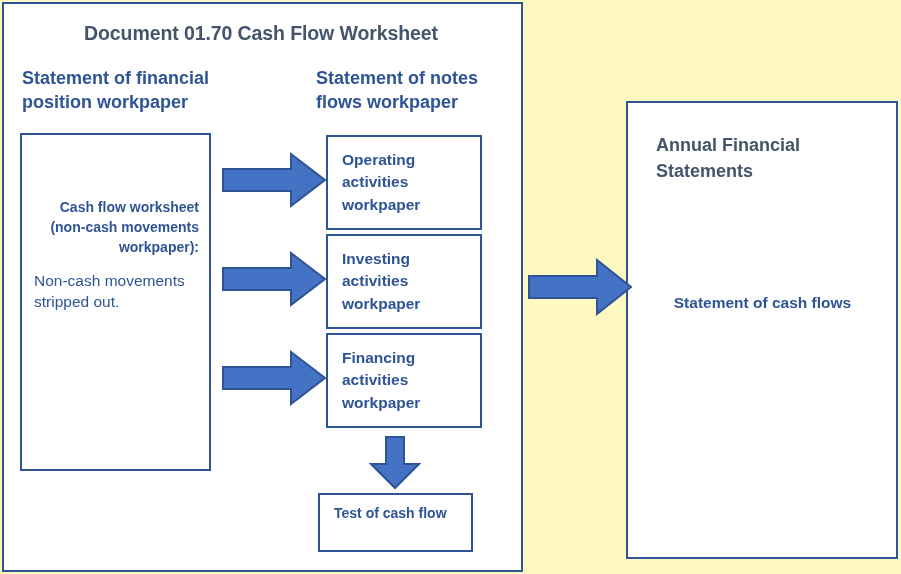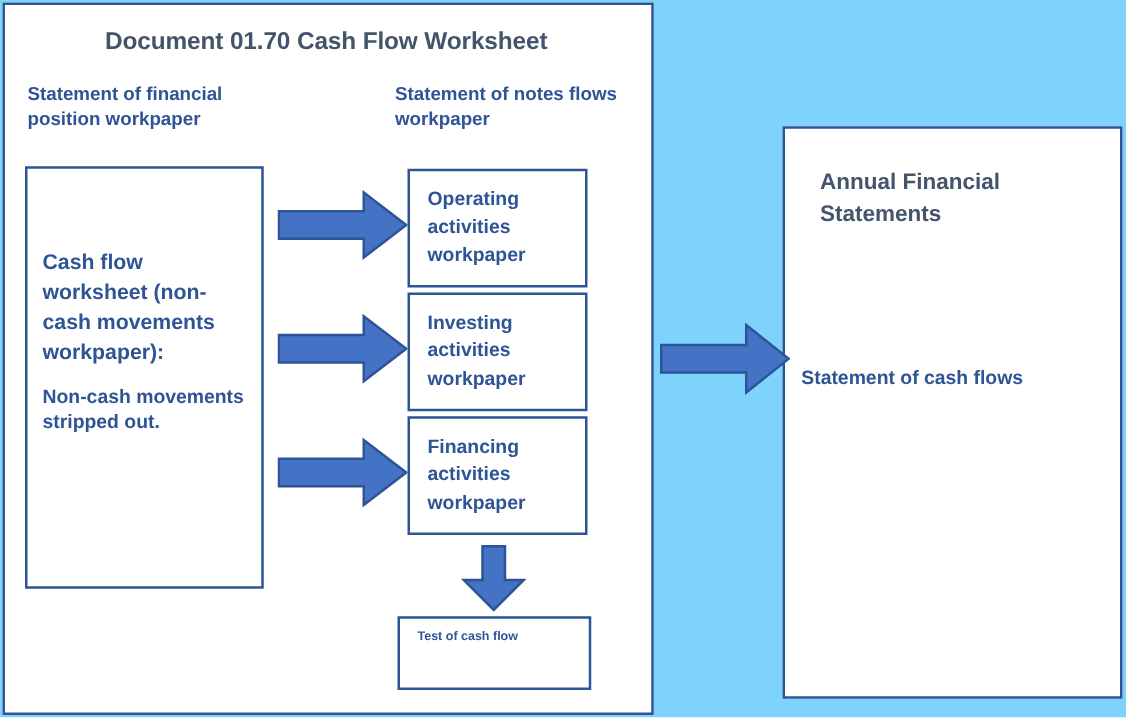--- a/index.html
+++ b/index.html
@@ -9,21 +9,21 @@
     background: #ffffff;
   }
   body {
     font-family: "Liberation Sans", sans-serif;
     -webkit-font-smoothing: antialiased;
   }
   #canvas {
     position: relative;
     width: 901px;
     height: 574px;
-    background: #7dd3fc;
+    background: #fef9c3;
     overflow: hidden;
   }
 
   
   .box {
     position: absolute;
     box-sizing: border-box;
     border: 2px solid #2E5496;
     background: #ffffff;
   }
@@ -45,21 +45,21 @@
     text-align: center;
     font-size: 19.5px;
     font-weight: bold;
     color: #44546A;
     letter-spacing: -0.1px;
   }
 
   
   .col-heading {
     position: absolute;
-    font-size: 15px;
+    font-size: 18px;
     font-weight: bold;
     color: #2E5496;
     line-height: 1.34;
   }
   #heading-sofp {
     left: 22px;
     top: 66px;
     width: 210px;
   }
   #heading-socf {
@@ -75,37 +75,38 @@
     width: 191px;
     height: 338px;
   }
   #cashflow-worksheet-box .inner {
     position: absolute;
     left: 12px;
     right: 10px;
     top: 63px;
   }
   .cfw-bold {
-    font-size: 17px;
+    font-size: 14px;
     font-weight: bold;
     color: #2E5496;
     line-height: 1.42;
+    text-align: right;
   }
   .cfw-plain {
     margin-top: 13px;
     font-size: 15.5px;
-    font-weight: bold;
+    font-weight: normal;
     color: #2E5496;
     line-height: 1.35;
   }
 
   
   .wp-box {
     left: 326px;
-    width: 144px;
+    width: 156px;
     height: 95px;
   }
   .wp-box .label {
     position: absolute;
     left: 14px;
     right: 8px;
     top: 12px;
     font-size: 15.5px;
     font-weight: bold;
     color: #2E5496;
@@ -120,21 +121,21 @@
     left: 318px;
     top: 493px;
     width: 155px;
     height: 59px;
   }
   #box-test-of-cash-flow .label {
     position: absolute;
     left: 14px;
     right: 8px;
     top: 8px;
-    font-size: 10px;
+    font-size: 14px;
     font-weight: bold;
     color: #2E5496;
     line-height: 1.45;
   }
 
   
   #annual-financial-statements-box {
     left: 626px;
     top: 59px;
     width: 272px;
@@ -155,20 +156,21 @@
     position: absolute;
     left: 13px;
     right: 12px;
     top: 190px;
   }
   #afs-lines .afs-line {
     font-size: 15.5px;
     font-weight: bold;
     color: #2E5496;
     line-height: 1.3;
+    text-align: center;
   }
   #afs-lines .afs-line + .afs-line {
     margin-top: 16px;
   }
 
   
   .arrow {
     position: absolute;
   }
   .arrow svg { display: block; }

